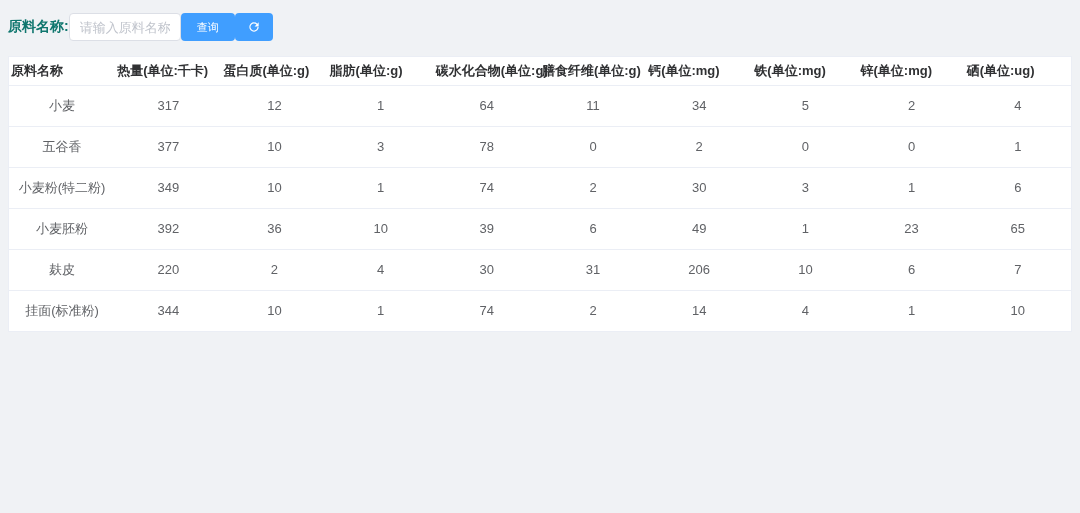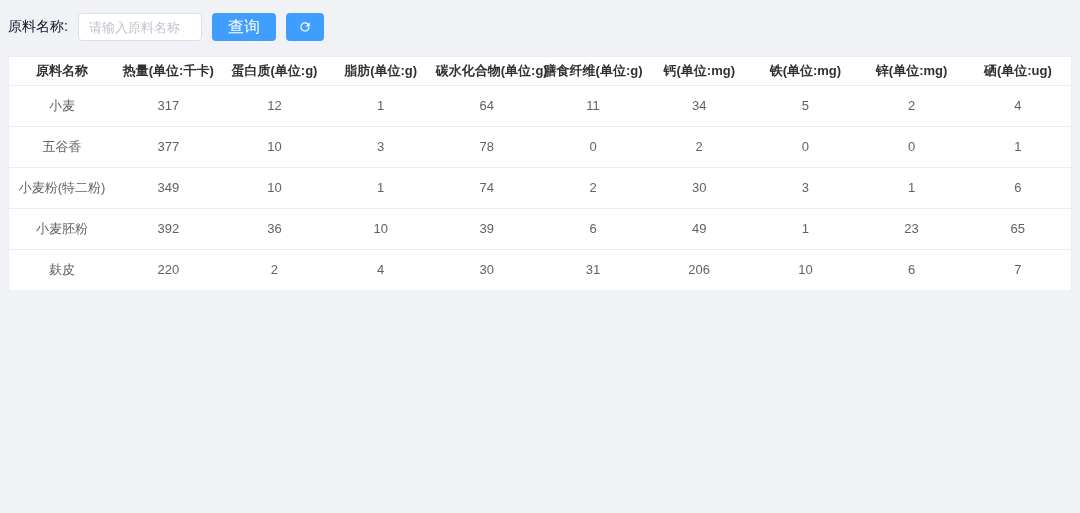--- a/index.html
+++ b/index.html
@@ -14,46 +14,44 @@
 
   
   .filter-bar {
     display: flex;
     align-items: center;
     padding: 13px 8px 15px 8px;
     height: 56px;
   }
   .filter-label {
     font-size: 14px;
-    font-weight: normal;
-    color: #0f172a;
-    margin-right: 10px;
+    font-weight: bold;
+    color: #0f766e;
     white-space: nowrap;
   }
   .filter-input {
-    width: 124px;
+    width: 112px;
     height: 28px;
     border: 1px solid #dcdfe6;
     border-radius: 4px;
     padding: 0 10px;
     font-size: 13px;
     color: #606266;
     outline: none;
     background: #fff;
   }
   .filter-input::placeholder { color: #c0c4cc; }
   .btn {
     height: 28px;
     background: #409eff;
     color: #fff;
     border: none;
     border-radius: 4px;
-    font-size: 16px;
+    font-size: 11px;
     padding: 0 16px;
-    margin-left: 10px;
     cursor: pointer;
     display: inline-flex;
     align-items: center;
     justify-content: center;
   }
   .btn-icon { padding: 0 12px; }
   .btn-icon svg { display: block; }
 
   
   .table-card {
@@ -64,21 +62,21 @@
   table {
     width: 100%;
     border-collapse: collapse;
     table-layout: fixed;
   }
   th {
     height: 28px;
     font-size: 13px;
     font-weight: bold;
     color: #303133;
-    text-align: center;
+    text-align: left;
     border-bottom: 1px solid #ebeef5;
     padding: 0 2px;
     white-space: nowrap;
     overflow: visible;
   }
   td {
     height: 41px;
     font-size: 13px;
     color: #606266;
     text-align: center;
@@ -174,15 +172,27 @@
           <td>220</td>
           <td>2</td>
           <td>4</td>
           <td>30</td>
           <td>31</td>
           <td>206</td>
           <td>10</td>
           <td>6</td>
           <td>7</td>
         </tr>
+        <tr>
+          <td class="name-col">挂面(标准粉)</td>
+          <td>344</td>
+          <td>10</td>
+          <td>1</td>
+          <td>74</td>
+          <td>2</td>
+          <td>14</td>
+          <td>4</td>
+          <td>1</td>
+          <td>10</td>
+        </tr>
       </tbody>
   </table>
 </div>
 
 </body></html>

